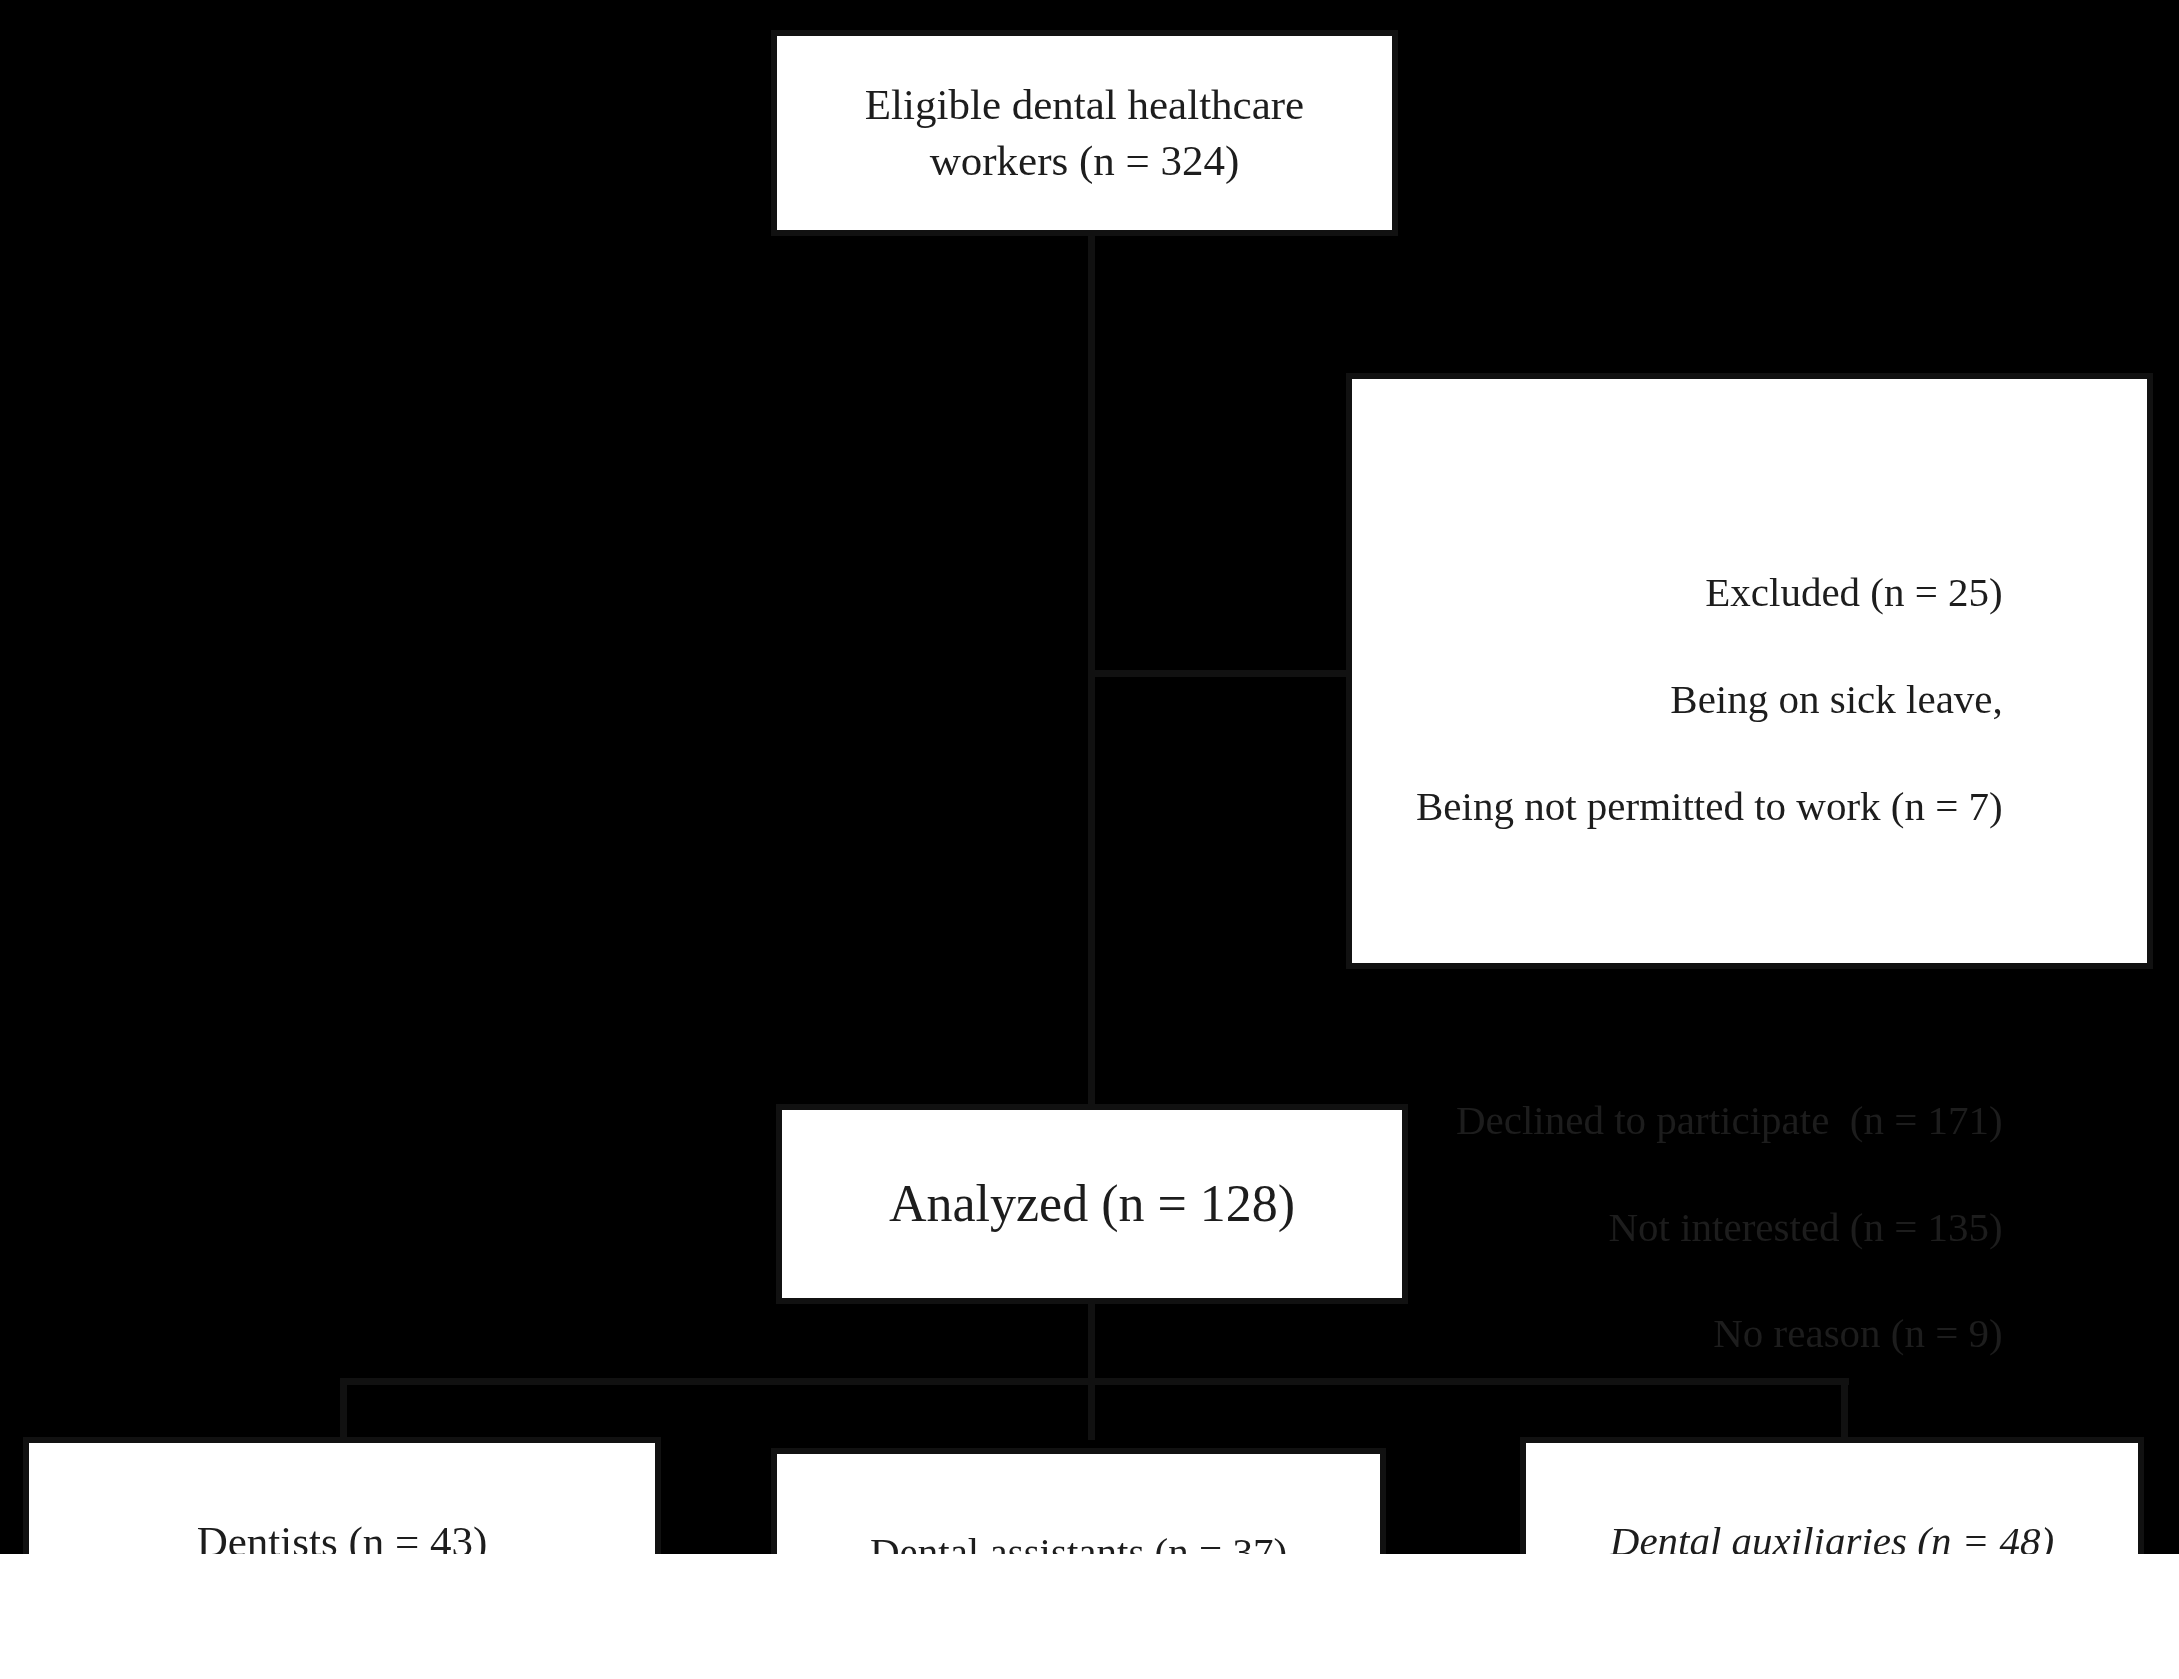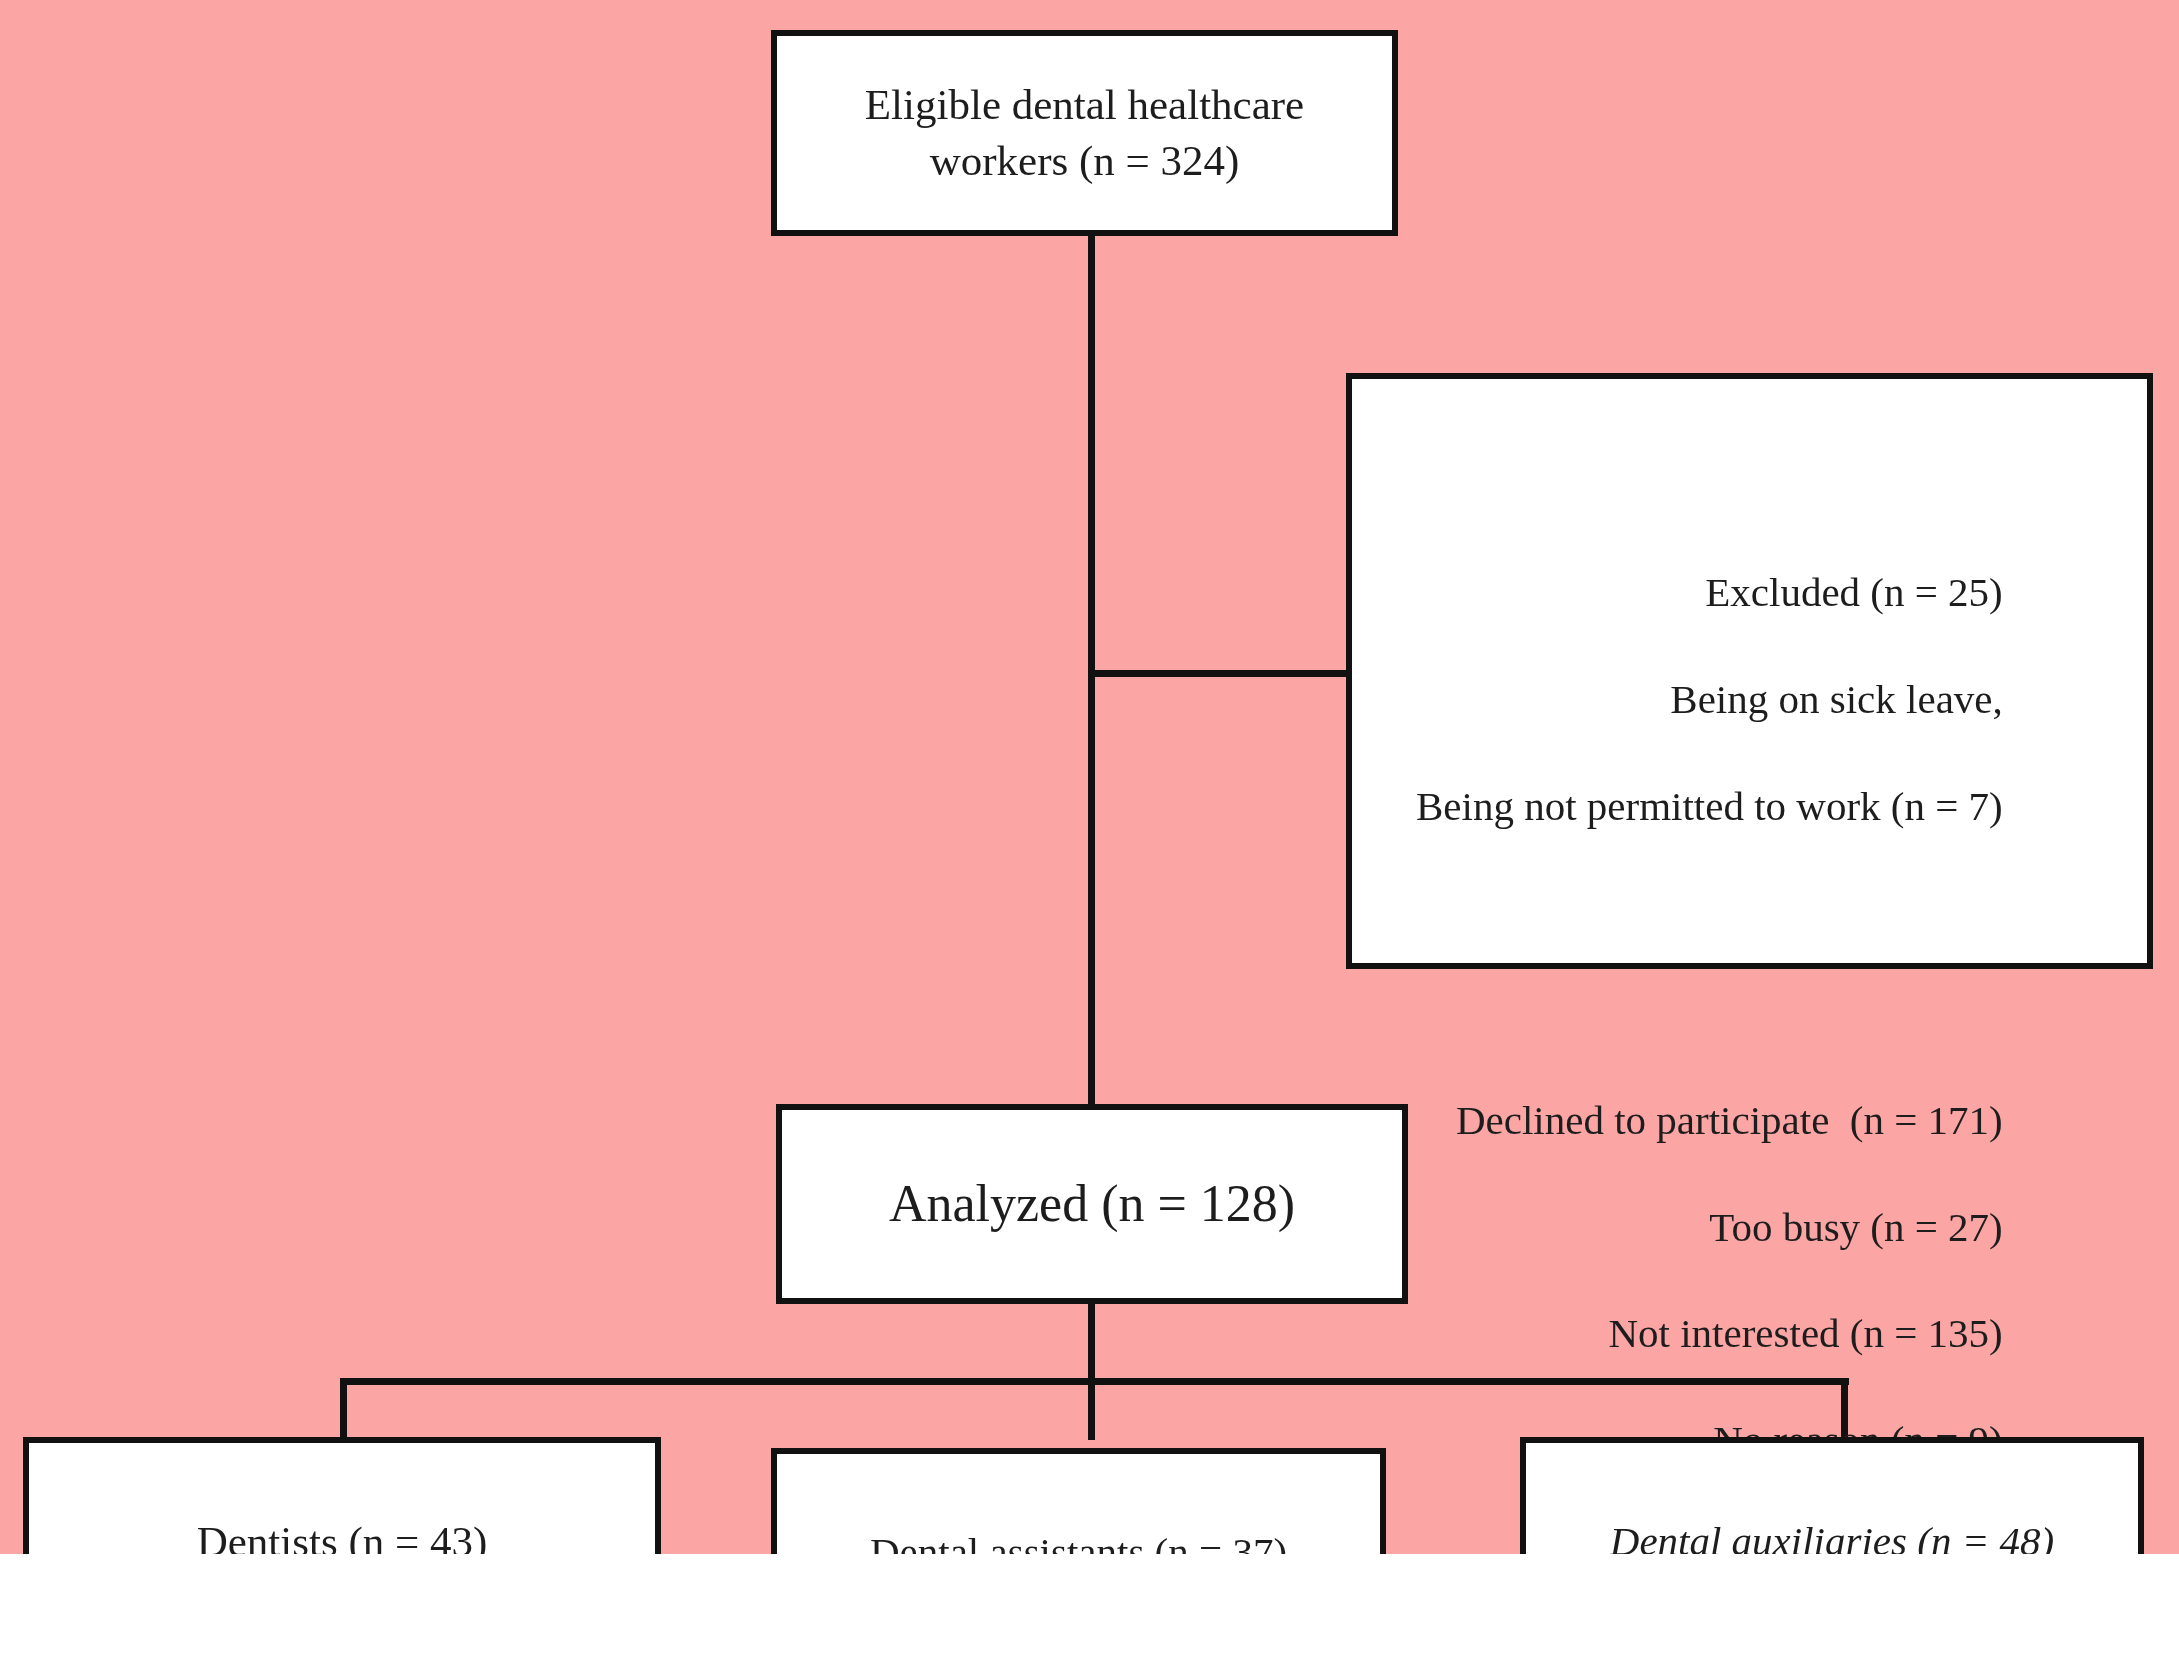--- a/index.html
+++ b/index.html
@@ -5,21 +5,21 @@
 <style>
   html, body {
     margin: 0;
     padding: 0;
     background: #ffffff;
   }
   #flow-root {
     position: relative;
     width: 2179px;
     height: 1554px;
-    background: #fca5a5;
+    background: #000000;
     font-family: "Liberation Serif", "DejaVu Serif", serif;
     color: #1a1a1a;
     overflow: hidden;
   }
 
   
   .node {
     position: absolute;
     box-sizing: border-box;
     border: 6.4px solid #111111;
@@ -122,21 +122,20 @@
     <div class="node-text" style="padding:0;">
 
       <div class="excl-group">
         <span class="excl-head">Excluded (n = 25)</span>
         <span class="excl-sub">Being on sick leave,</span>
         <span class="excl-sub">Being not permitted to work (n = 7)</span>
       </div>
 
       <div class="excl-group">
         <span class="excl-head">Declined to participate  (n = 171)</span>
-        <span class="excl-sub">Too busy (n = 27)</span>
         <span class="excl-sub">Not interested (n = 135)</span>
         <span class="excl-sub">No reason (n = 9)</span>
       </div>
 
     </div>
   </div>
 
   <div class="node" id="node-analyzed">
     <span class="node-text">Analyzed (n = 128)</span>
   </div>

